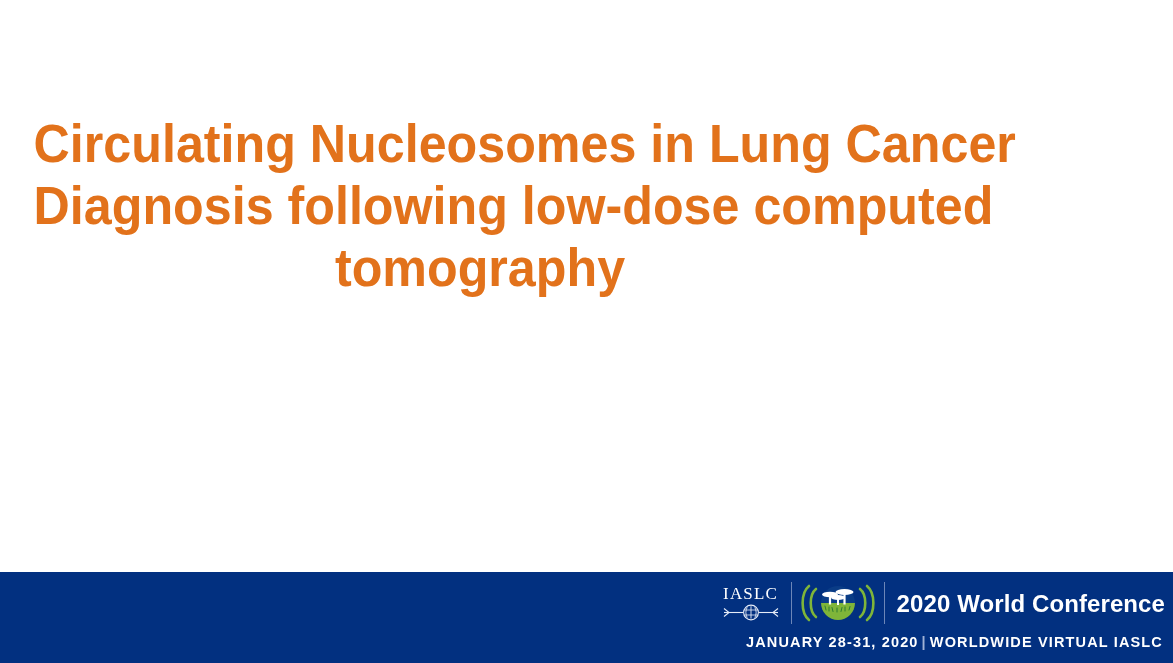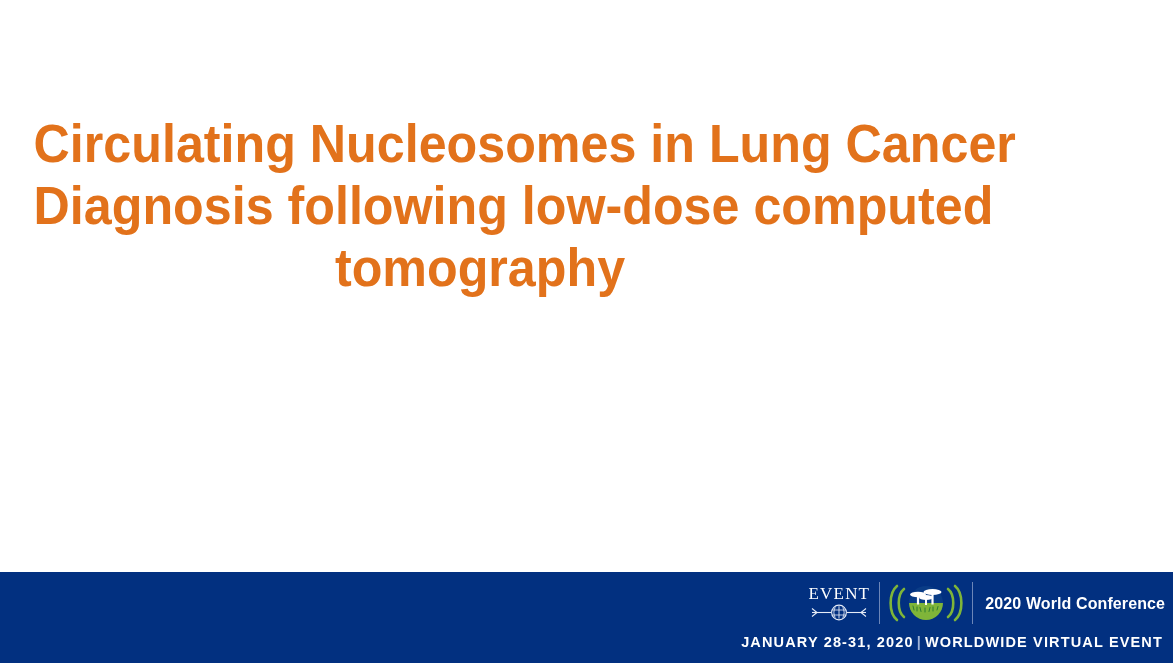--- a/index.html
+++ b/index.html
@@ -124,21 +124,21 @@
   .supertree-icon {
     display: block;
     margin: 0 6px;
   }
 
   .conf-text {
     color: #ffffff;
     padding-left: 12px;
     font-family: "Liberation Sans", sans-serif;
     font-weight: bold;
-    font-size: 16px;
+    font-size: 24px;
     line-height: 23px;
     letter-spacing: 0.1px;
     white-space: nowrap;
   }
 
   .footer-dateline {
     color: #ffffff;
     font-family: "Liberation Sans", sans-serif;
     font-weight: bold;
     font-size: 14.5px;
@@ -164,21 +164,21 @@
   </div>
 
 
   <div class="footer-band">
 
     <div class="footer-lockup">
 
       <div class="lockup-row">
 
         <div class="iaslc-logo">
-          <div class="iaslc-word">EVENT</div>
+          <div class="iaslc-word">IASLC</div>
           <svg class="iaslc-mark" width="56" height="17" viewBox="0 0 56 17">
             <line x1="1" y1="8.5" x2="20" y2="8.5" stroke="#E6ECF7" stroke-width="1.1"></line>
             <line x1="36" y1="8.5" x2="55" y2="8.5" stroke="#E6ECF7" stroke-width="1.1"></line>
             <polyline points="1,4.5 6,8.5 1,12.5" fill="none" stroke="#E6ECF7" stroke-width="1.1"></polyline>
             <polyline points="55,4.5 50,8.5 55,12.5" fill="none" stroke="#E6ECF7" stroke-width="1.1"></polyline>
             <circle cx="28" cy="8.5" r="7.4" fill="none" stroke="#E6ECF7" stroke-width="1.1"></circle>
             <path d="M28 2.2 L28 14.6" stroke="#E6ECF7" stroke-width="0.9"></path>
             <path d="M24.2 3.4 C22.4 6.5 22.4 10.5 24.2 13.6" fill="none" stroke="#E6ECF7" stroke-width="0.9"></path>
             <path d="M31.8 3.4 C33.6 6.5 33.6 10.5 31.8 13.6" fill="none" stroke="#E6ECF7" stroke-width="0.9"></path>
             <path d="M21.2 6.0 L34.8 6.0" stroke="#E6ECF7" stroke-width="0.8"></path>
@@ -224,19 +224,19 @@
 
         <div class="vrule"></div>
 
         <div class="conf-text">
           <div>2020 World Conference</div>
         </div>
 
       </div>
 
       <div class="footer-dateline">
-        <span>JANUARY 28-31, 2020</span><span class="dateline-sep">|</span><span>WORLDWIDE VIRTUAL EVENT</span>
+        <span>JANUARY 28-31, 2020</span><span class="dateline-sep">|</span><span>WORLDWIDE VIRTUAL IASLC</span>
       </div>
 
     </div>
   </div>
 
 </div>
 
 </body></html>

